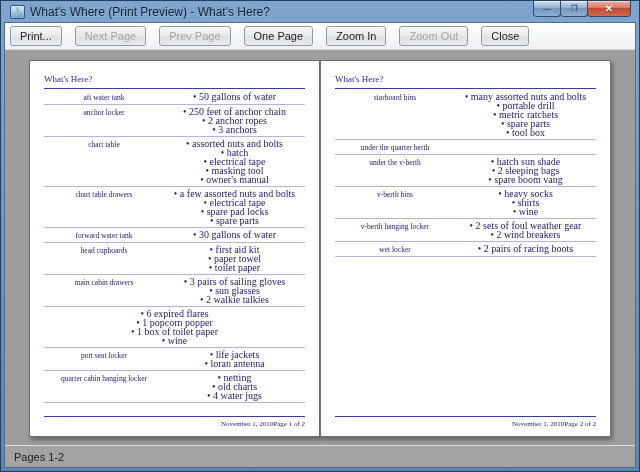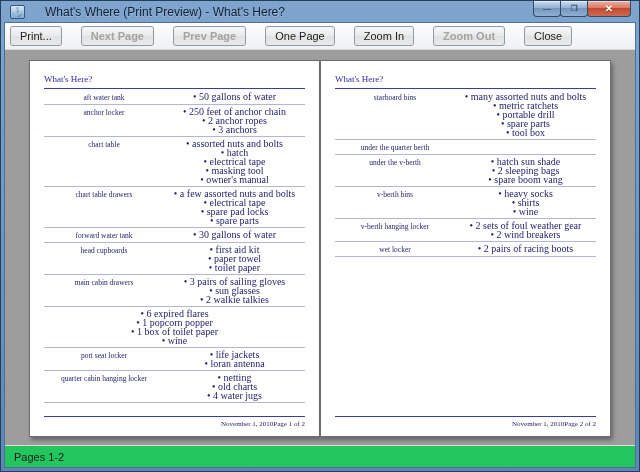--- a/index.html
+++ b/index.html
@@ -26,21 +26,20 @@
     width: 15px; height: 14px; flex: none;
     border-radius: 2px;
     background: linear-gradient(#dce9f7, #7fa8d4);
     border: 1px solid #33567c;
     font-size: 9px; line-height: 12px; text-align: center; color: #1d3d60;
   }
   .titlebar .title {
     font-size: 12px; color: #0d1f33; flex: 1;
     white-space: nowrap; overflow: hidden;
     text-shadow: 0 1px 0 rgba(255,255,255,.25);
-    margin-left: 15px;
   }
   .win-controls { display: flex; align-self: flex-start; margin-right: 3px; }
   .win-btn {
     height: 16px; margin-left: -1px;
     border: 1px solid #2f4a66; border-top: none;
     border-radius: 0 0 4px 4px;
     display: flex; align-items: center; justify-content: center;
     font-size: 8px; color: #12293f;
     background: linear-gradient(#cfdeee, #93b1d1 45%, #7498bd 50%, #8fafd0);
     box-shadow: inset 0 1px 0 rgba(255,255,255,.5);
@@ -50,32 +49,32 @@
   .win-btn.close {
     width: 44px; color: #fff; font-size: 10px; font-weight: bold;
     background: linear-gradient(#f0b0a4, #d97a64 45%, #c14a31 50%, #d06a50);
     text-shadow: 0 1px 1px rgba(0,0,0,.4);
   }
   .client {
     flex: 1; display: flex; flex-direction: column;
     background: #f0f0f0; border: 1px solid #4d6f93; overflow: hidden;
   }
   .toolbar {
-    flex: none; display: flex; gap: 19px; padding: 3px 5px;
+    flex: none; display: flex; gap: 13px; padding: 3px 5px;
     background: linear-gradient(#fdfdfd, #eef0f2);
     border-bottom: 1px solid #d8d8d8;
   }
   .tb-btn {
     font-family: "Liberation Sans", sans-serif;
     font-size: 11px; height: 20px; padding: 0 9px;
     border: 1px solid #8e9aa6; border-radius: 3px;
     background: linear-gradient(#f8f8f8, #e8e9ea 50%, #dfe1e3 50%, #e9eaeb);
     color: #1d1d1d;
   }
-  .tb-btn:disabled { color: #a3a3a3; font-weight: bold; }
+  .tb-btn:disabled { color: #a3a3a3; }
   .preview {
     flex: 1; background: #9d9d9d;
     display: flex; justify-content: center; align-items: flex-start;
     padding-top: 10px; overflow: hidden;
   }
   .page {
     width: 291px; height: 377px; flex: none;
     background: #fff; border: 1px solid #6f6f6f;
     box-shadow: 2px 3px 4px rgba(0,0,0,.35);
     padding: 10px 14px 8px;
@@ -85,21 +84,21 @@
   }
   .pg-header { font-size: 9px; color: #2b2ba6; padding: 3px 0 4px; }
   .hr-blue { border-top: 1px solid #3a3aa8; }
   .rows { margin-top: 1px; }
   .row { display: flex; border-bottom: 1px solid #b2b6d8; padding: 2px 0; text-align: center; }
   .row-label { width: 120px; flex: none; font-size: 7.5px; line-height: 9px; padding-top: 1px; }
   .row-items { flex: 1; font-size: 10px; line-height: 9px; }
   .pg-footer-rule { margin-top: auto; border-top: 1px solid #3a3aa8; }
   .pg-footer { display: flex; justify-content: flex-end; font-size: 7px; padding-top: 3px; }
   .statusbar {
-    flex: none; height: 22px; background: #22c55e;
+    flex: none; height: 22px; background: #a3a3a3;
     border-top: 1px solid #dcdcdc;
     display: flex; align-items: center; padding: 0 9px;
     font-size: 11px; color: #1d1d1d;
   }
 </style>
 </head>
 <body>
 
 <div class="window">
   <div class="titlebar">
@@ -212,22 +211,22 @@
           </div>
         </div>
         <div class="page">
           <div class="pg-header">What's Here?</div>
           <div class="hr-blue"></div>
           <div class="rows">
             <div class="row">
               <div class="row-label">starboard bins</div>
               <div class="row-items">
                 <div class="item">• many assorted nuts and bolts</div>
+                <div class="item">• portable drill</div>
                 <div class="item">• metric ratchets</div>
-                <div class="item">• portable drill</div>
                 <div class="item">• spare parts</div>
                 <div class="item">• tool box</div>
               </div>
             </div>
             <div class="row">
               <div class="row-label">under the quarter berth</div>
               <div class="row-items"></div>
             </div>
             <div class="row">
               <div class="row-label">under the v-berth</div>

